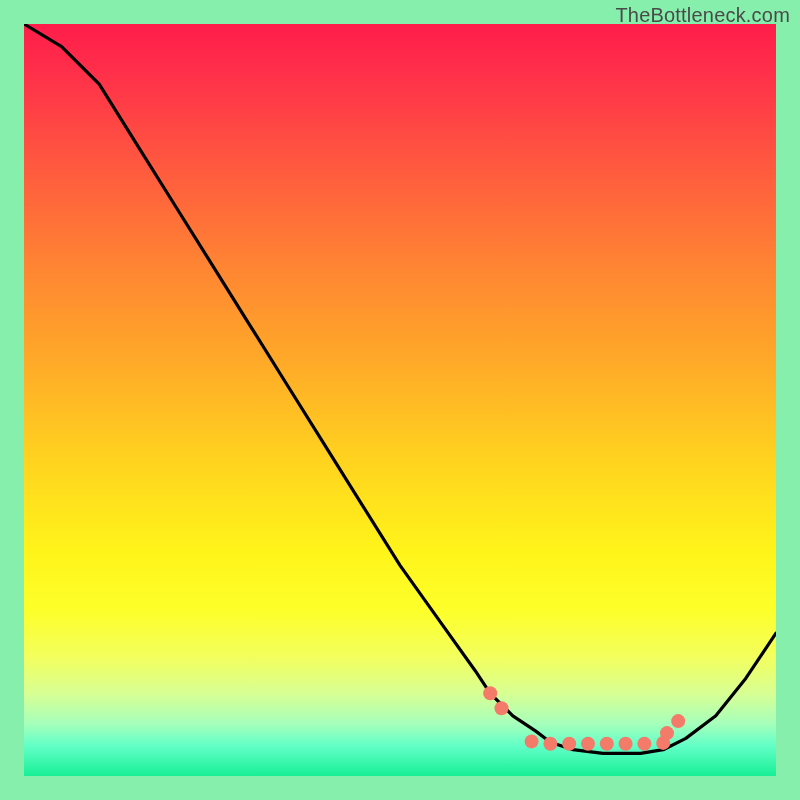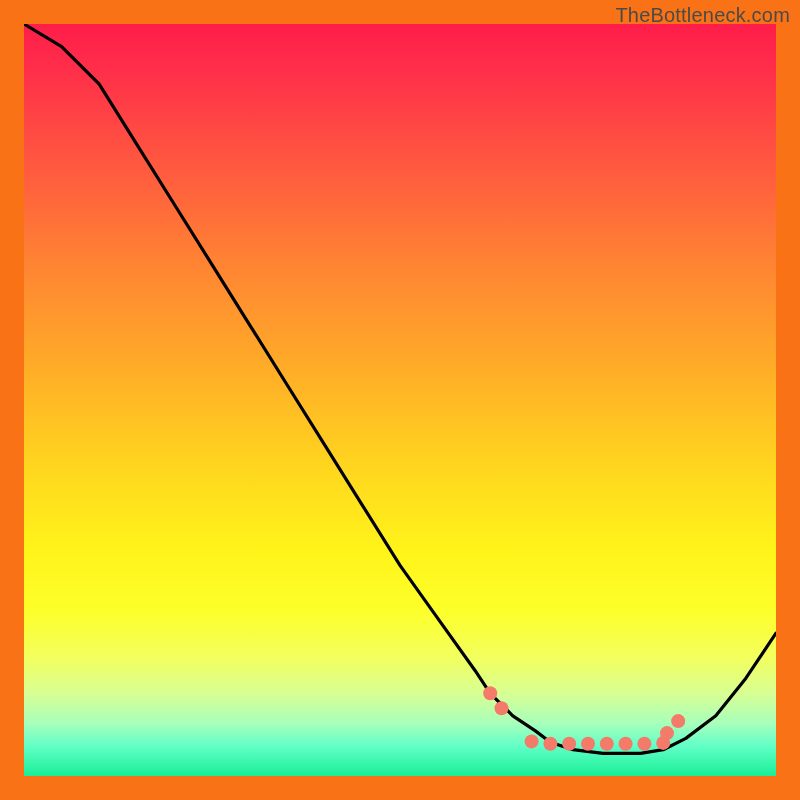--- a/index.html
+++ b/index.html
@@ -9,21 +9,21 @@
     height: 800px;
     background: #000;
     overflow: hidden;
   }
   .frame {
     position: absolute;
     left: 0;
     top: 0;
     width: 800px;
     height: 800px;
-    background: #f97316;
+    background: #86efac;
   }
   .plot {
     position: absolute;
     left: 24px;
     top: 24px;
     width: 752px;
     height: 752px;
     overflow: hidden;
   }
   .gradient {

